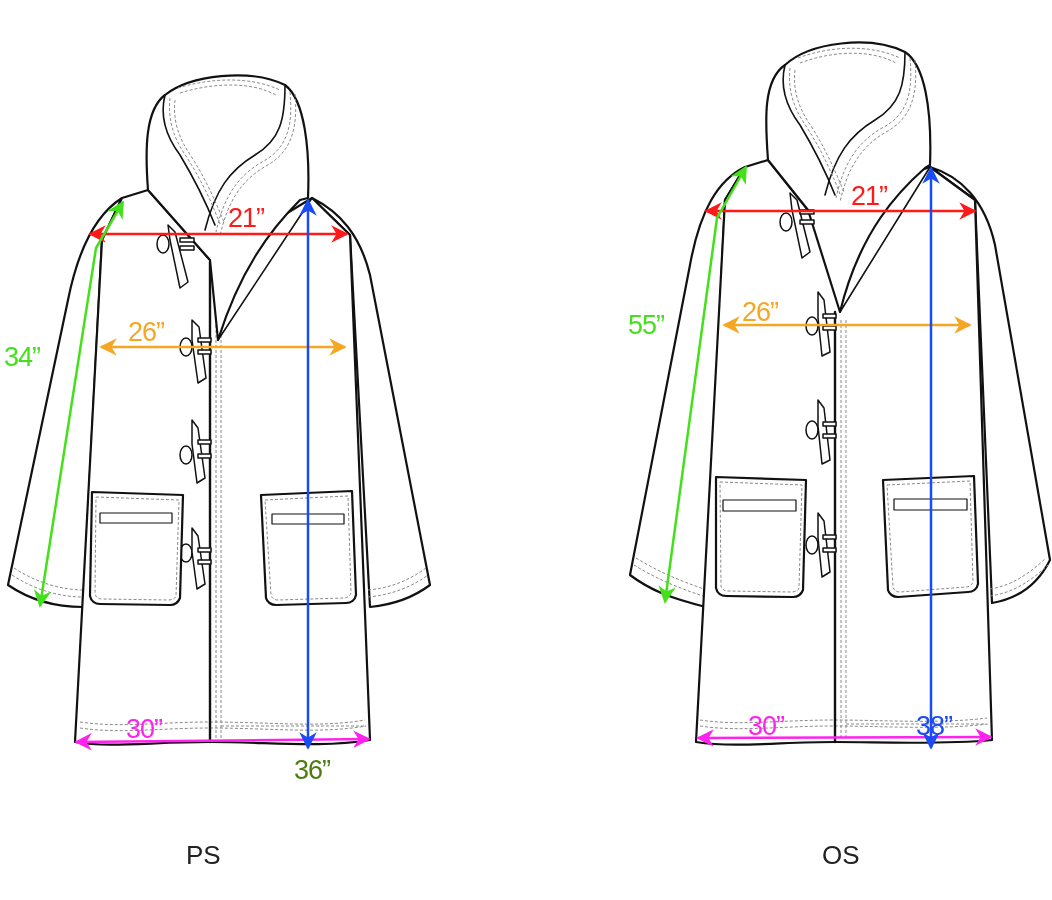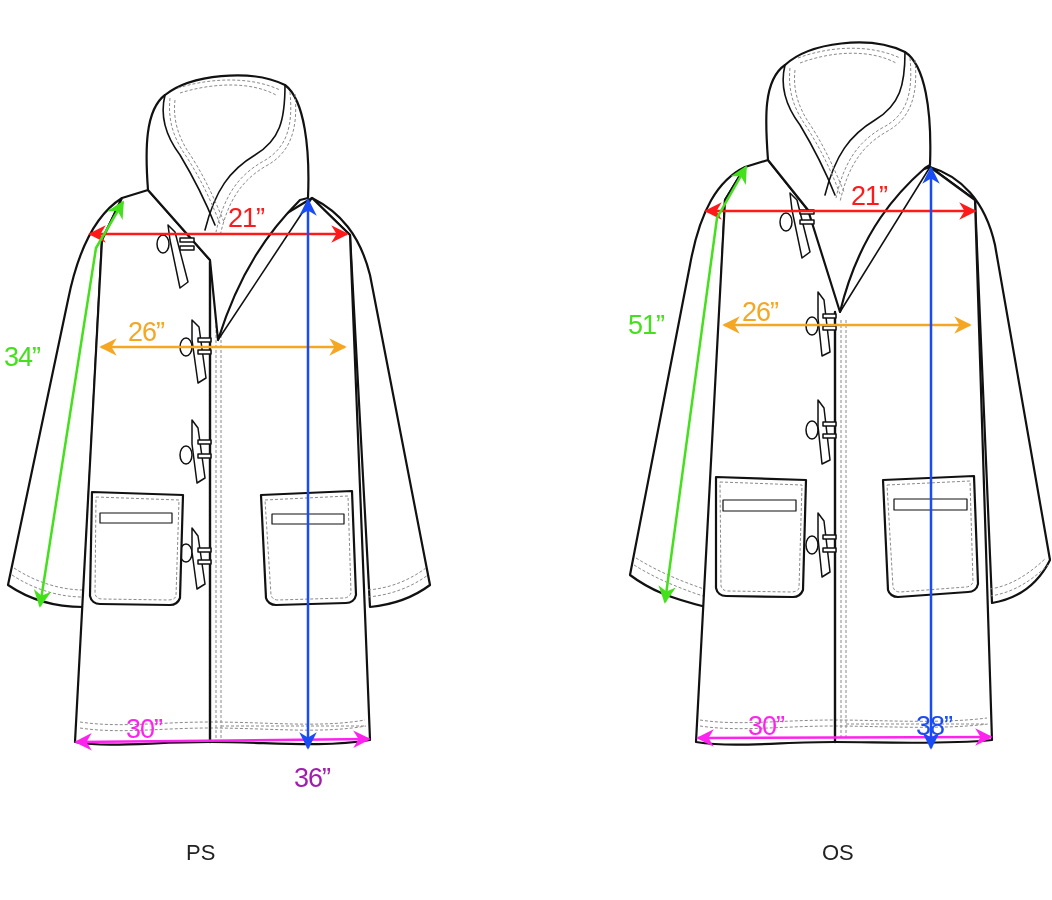--- a/index.html
+++ b/index.html
@@ -4,21 +4,21 @@
 <style>
   html, body { margin: 0; padding: 0; background: #ffffff; }
   body { width: 1052px; height: 900px; position: relative; overflow: hidden; }
   #stage { position: absolute; left: 0; top: 0; width: 1052px; height: 788px; }
   svg { position: absolute; left: 0; top: 0; }
   .outline { fill: #ffffff; stroke: #111111; stroke-width: 2.2; stroke-linejoin: round; stroke-linecap: round; }
   .thin { fill: none; stroke: #111111; stroke-width: 1.6; stroke-linejoin: round; stroke-linecap: round; }
   .stitch { fill: none; stroke: #8a8a8a; stroke-width: 1; stroke-dasharray: 3 2; }
   .toggle { fill: #ffffff; stroke: #111111; stroke-width: 1.5; stroke-linejoin: round; }
   .mlabel { position: absolute; font-family: "Liberation Sans", sans-serif; font-size: 27px; line-height: 1; white-space: nowrap; letter-spacing: -1px; }
-  .size-label { position: absolute; font-family: "Liberation Sans", sans-serif; font-size: 22px; color: #222222; line-height: 1; }
+  .size-label { position: absolute; font-family: "Liberation Sans", sans-serif; font-size: 26px; color: #222222; line-height: 1; }
 </style>
 </head>
 <body>
 
 <div id="stage">
 
   <svg width="1052" height="900" viewBox="0 0 1052 900">
     <defs>
       <marker id="arR" viewBox="0 0 10 10" refX="9" refY="5" markerWidth="7" markerHeight="7" orient="auto-start-reverse">
         <path d="M0,0 L10,5 L0,10 L3,5 Z" fill="#ff1a1a"></path>
@@ -175,23 +175,23 @@
       <polyline points="746,167 717,218 665,602" fill="none" stroke="#44e01c" stroke-width="2.5" marker-start="url(#arG)" marker-end="url(#arG)"></polyline>
       <line x1="698" y1="738" x2="991" y2="737" stroke="#ff22ee" stroke-width="2.5" marker-start="url(#arM)" marker-end="url(#arM)"></line>
       <line x1="931" y1="168" x2="931" y2="748" stroke="#1a4cf5" stroke-width="2.5" marker-start="url(#arB)" marker-end="url(#arB)"></line>
     </g>
   </svg>
 
   <span class="mlabel" style="left:228px;top:205px;color:#ff1a1a;">21”</span>
   <span class="mlabel" style="left:128px;top:319px;color:#f5a623;">26”</span>
   <span class="mlabel" style="left:4px;top:344px;color:#44e01c;">34”</span>
   <span class="mlabel" style="left:126px;top:716px;color:#ff22ee;">30”</span>
-  <span class="mlabel" style="left:294px;top:757px;color:#a21caf;margin-top:8px;">36”</span>
+  <span class="mlabel" style="left:294px;top:757px;color:#4d7c0f;">36”</span>
 
   <span class="mlabel" style="left:851px;top:183px;color:#ff1a1a;">21”</span>
   <span class="mlabel" style="left:742px;top:299px;color:#f5a623;">26”</span>
-  <span class="mlabel" style="left:628px;top:312px;color:#44e01c;">51”</span>
+  <span class="mlabel" style="left:628px;top:312px;color:#44e01c;">55”</span>
   <span class="mlabel" style="left:748px;top:713px;color:#ff22ee;">30”</span>
   <span class="mlabel" style="left:916px;top:713px;color:#1a4cf5;">38”</span>
 
   <span class="size-label" style="left:186px;top:842px;">PS</span>
   <span class="size-label" style="left:822px;top:842px;text-align:right;">OS</span>
 </div>
 
 </body></html>

